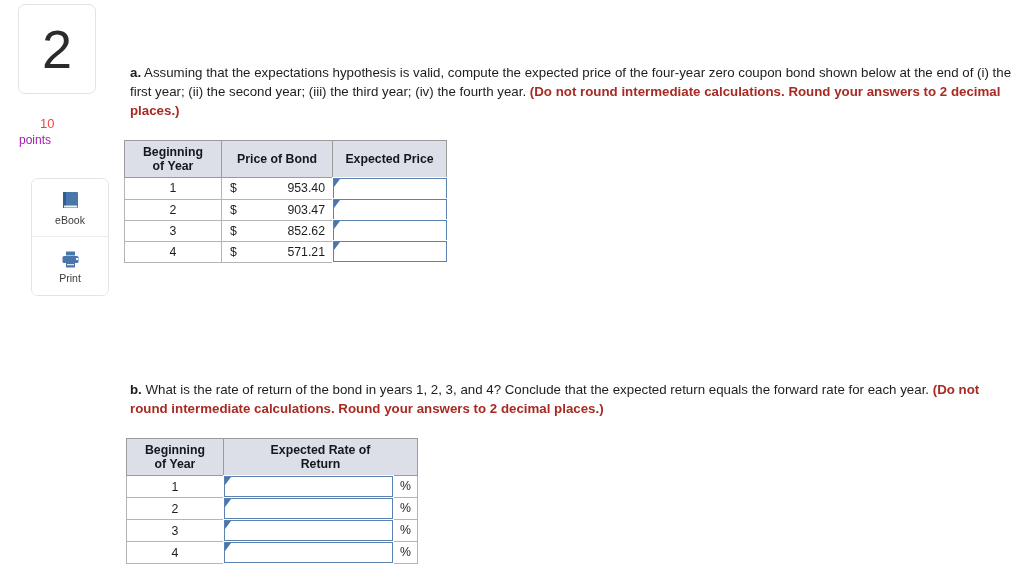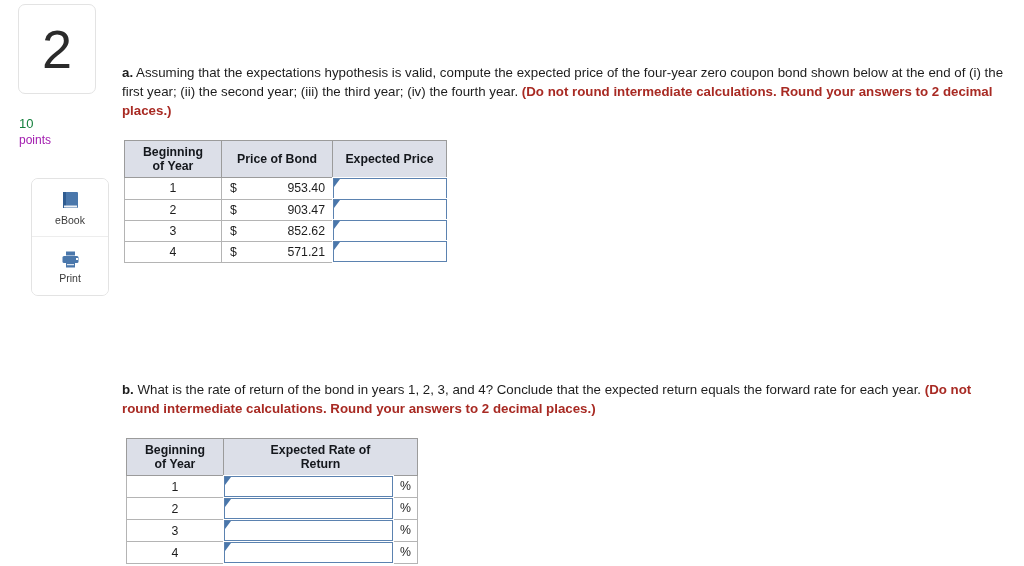--- a/index.html
+++ b/index.html
@@ -51,23 +51,24 @@
   }
 
   .points-wrap {
     position: absolute;
     left: 19px;
     top: 116px;
     width: 84px;
   }
   .points-value {
     font-size: 13px;
-    color: #15803d;
+    color: #ef4444;
     font-weight: 400;
     line-height: 16px;
+    margin-left: 21px;
   }
   .points-label {
     font-size: 12px;
     color: #a21caf;
     line-height: 16px;
   }
 
   .tools {
     position: absolute;
     left: 31px;
@@ -101,21 +102,21 @@
   .content {
     position: absolute;
     left: 118px;
     top: 0;
     width: 906px;
     height: 566px;
   }
 
   .qtext {
     position: absolute;
-    left: 4px;
+    left: 12px;
     width: 895px;
     font-size: 13.3px;
     line-height: 19.2px;
     color: #1d1d1d;
   }
   .qtext.part-a { top: 63px; }
   .qtext.part-b { top: 380px; width: 880px; }
 
   .qlabel { font-weight: bold; }
   .red { color: #a82a23; font-weight: bold; }

